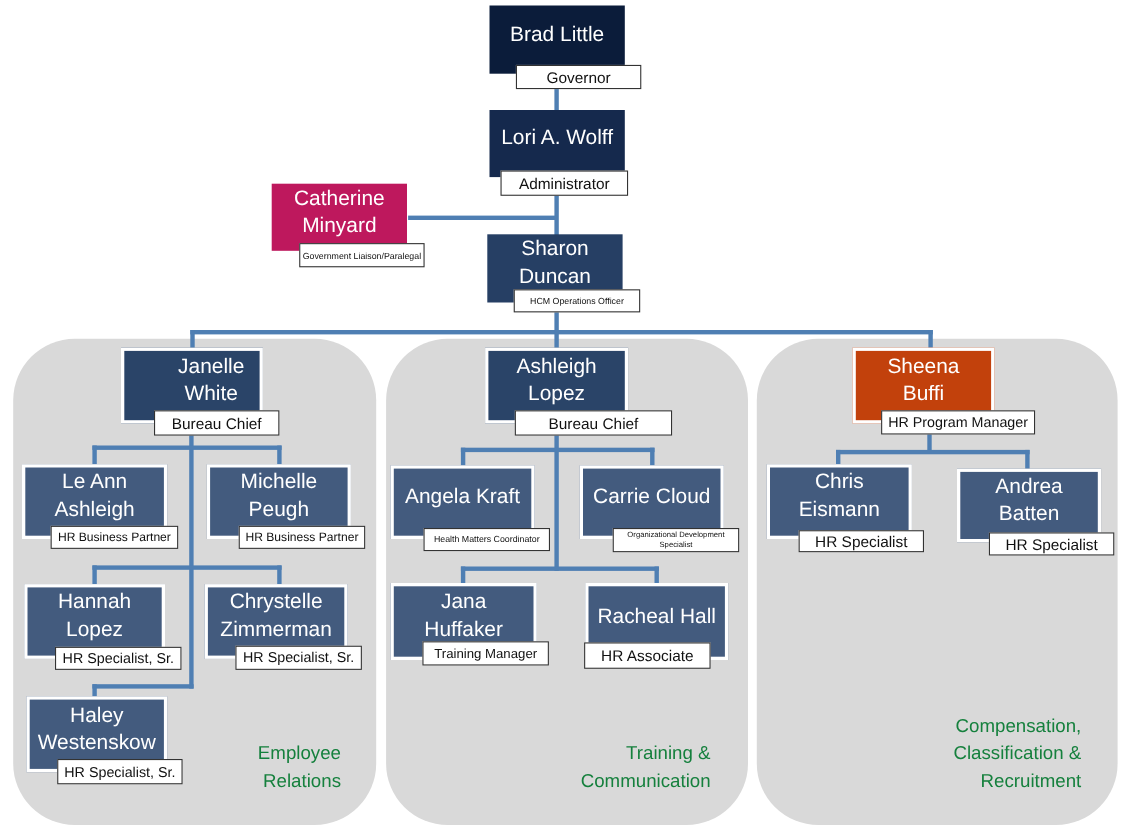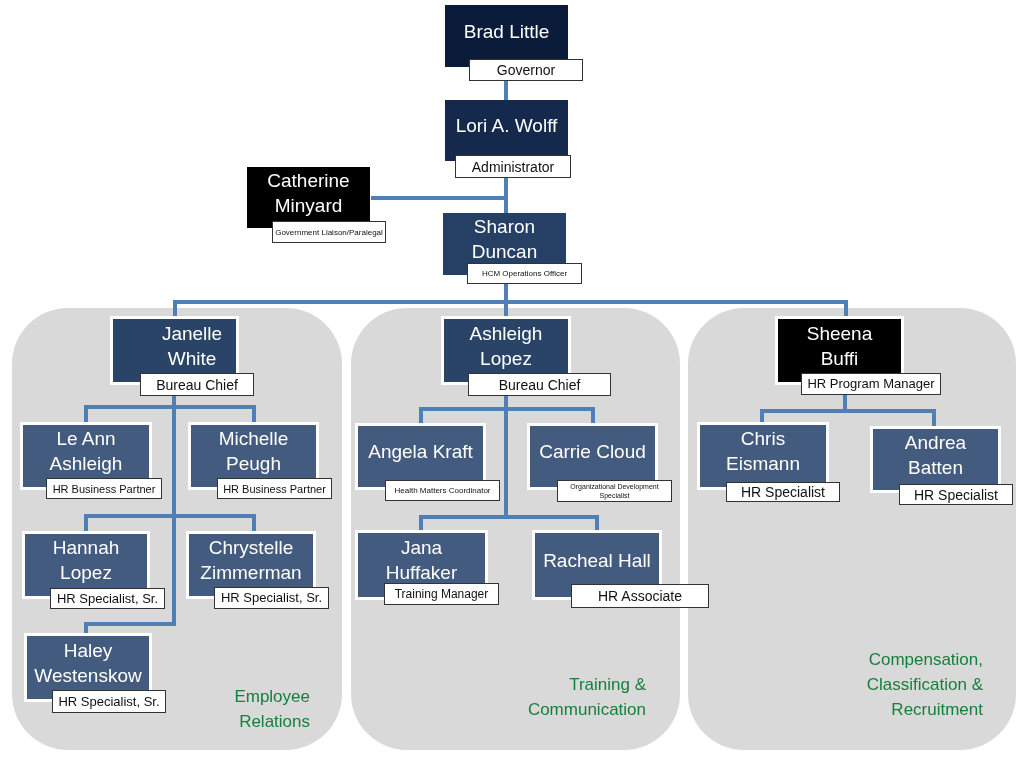--- a/index.html
+++ b/index.html
@@ -62,41 +62,41 @@
 <div class="node top" style="left:445px;top:5px;width:123px;height:62px;background:#0b1c3a;">
   <span>Brad Little</span>
 </div>
 <div class="role" style="left:469px;top:59px;width:114px;height:22px;">Governor</div>
 
 <div class="node top" style="left:445px;top:100px;width:123px;height:61px;background:#15294d;">
   <span>Lori A. Wolff</span>
 </div>
 <div class="role" style="left:455px;top:155px;width:116px;height:23px;">Administrator</div>
 
-<div class="node top" style="left:247px;top:167px;width:123px;height:61px;background:#000000;">
+<div class="node top" style="left:247px;top:167px;width:123px;height:61px;background:#be185d;">
   <span style="width:100px;">Catherine Minyard</span>
 </div>
 <div class="role tiny" style="left:272px;top:221px;width:114px;height:22px;white-space:nowrap;">Government Liaison/Paralegal</div>
 
 <div class="node top" style="left:443px;top:213px;width:123px;height:62px;background:#263f64;">
   <span style="width:90px;">Sharon Duncan</span>
 </div>
 <div class="role tiny" style="left:467px;top:263px;width:115px;height:21px;white-space:nowrap;">HCM Operations Officer</div>
 
 <div class="node" style="left:110px;top:316px;width:129px;height:69px;background:#2a4468;justify-content:flex-end;">
   <span style="width:80px;">Janelle White</span>
 </div>
 <div class="role" style="left:140px;top:373px;width:114px;height:23px;">Bureau Chief</div>
 
 <div class="node" style="left:441px;top:316px;width:130px;height:69px;background:#2a4468;">
   <span style="width:90px;">Ashleigh Lopez</span>
 </div>
 <div class="role" style="left:468px;top:373px;width:143px;height:23px;">Bureau Chief</div>
 
-<div class="node" style="left:775px;top:316px;width:129px;height:69px;background:#000000;">
+<div class="node" style="left:775px;top:316px;width:129px;height:69px;background:#c2410c;">
   <span style="width:80px;">Sheena Buffi</span>
 </div>
 <div class="role small" style="left:801px;top:373px;width:140px;height:22px;">HR Program Manager</div>
 
 <div class="node" style="left:20px;top:422px;width:132px;height:68px;background:#435b7e;">
   <span style="width:90px;">Le Ann Ashleigh</span>
 </div>
 <div class="role small" style="left:46px;top:478px;width:116px;height:21px;font-size:11px;">HR Business Partner</div>
 
 <div class="node" style="left:188px;top:422px;width:131px;height:68px;background:#435b7e;">
@@ -130,27 +130,27 @@
 <div class="role tiny" style="left:557px;top:480px;width:115px;height:22px;font-size:7px;padding:0 2px;">Organizational Development Specialist</div>
 
 <div class="node" style="left:355px;top:530px;width:133px;height:70px;background:#435b7e;">
   <span style="width:80px;">Jana Huffaker</span>
 </div>
 <div class="role small" style="left:384px;top:583px;width:115px;height:22px;font-size:12px;">Training Manager</div>
 
 <div class="node" style="left:532px;top:530px;width:130px;height:70px;background:#435b7e;">
   <span>Racheal Hall</span>
 </div>
-<div class="role" style="left:571px;top:584px;width:138px;height:24px;">HR Associate</div>
+<div class="role" style="left:531px;top:584px;width:115px;height:24px;">HR Associate</div>
 
 <div class="node" style="left:697px;top:422px;width:132px;height:68px;background:#435b7e;">
   <span style="width:80px;">Chris Eismann</span>
 </div>
 <div class="role" style="left:726px;top:482px;width:114px;height:20px;">HR Specialist</div>
 
 <div class="node" style="left:870px;top:426px;width:131px;height:67px;background:#435b7e;">
   <span style="width:80px;">Andrea Batten</span>
 </div>
 <div class="role" style="left:899px;top:484px;width:114px;height:21px;">HR Specialist</div>
 
-<div class="dept" style="left:210px;top:672px;width:100px;margin-top:12px;">Employee Relations</div>
+<div class="dept" style="left:210px;top:672px;width:100px;">Employee Relations</div>
 <div class="dept" style="left:500px;top:672px;width:146px;">Training &amp; Communication</div>
 <div class="dept" style="left:835px;top:647px;width:148px;">Compensation, Classification &amp; Recruitment</div>
 
 </body></html>

